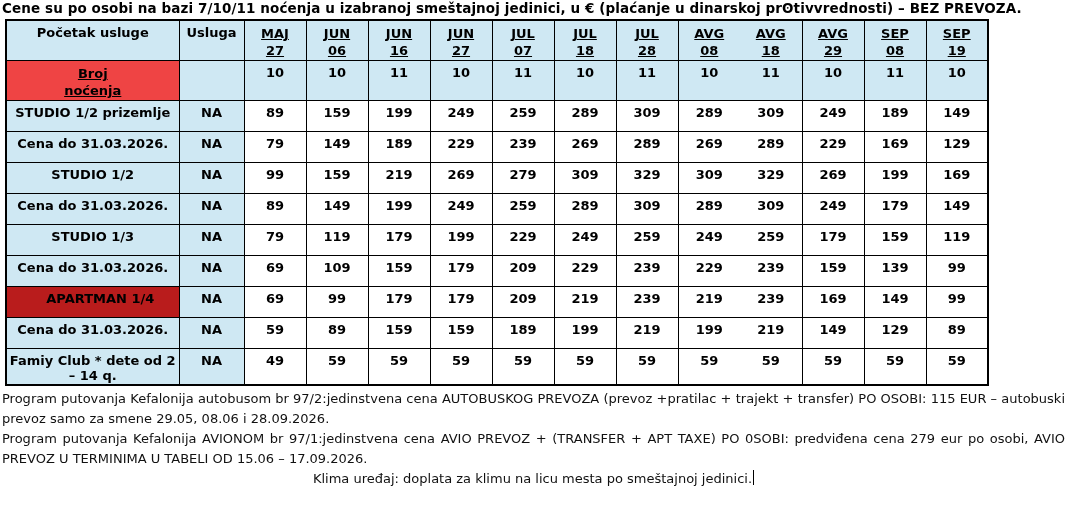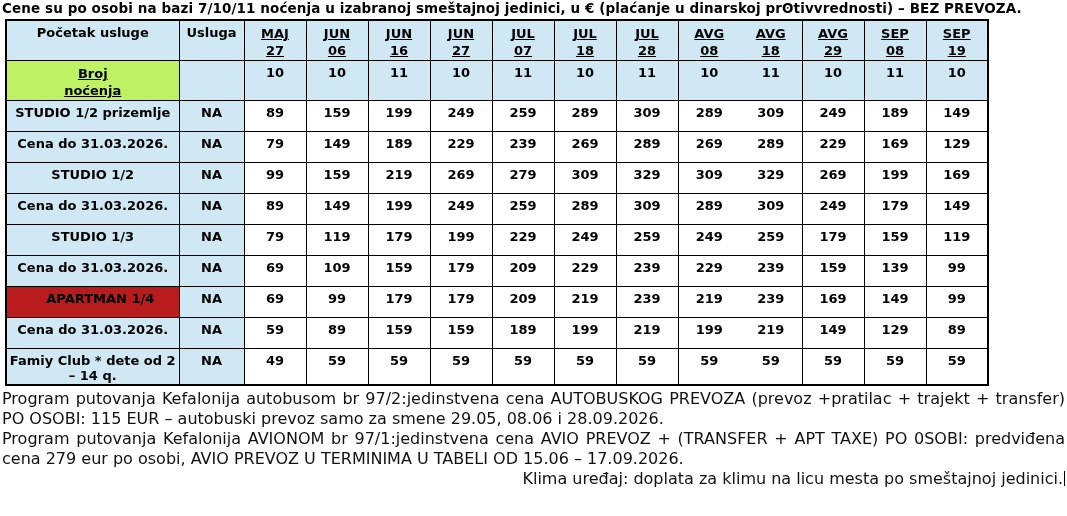--- a/index.html
+++ b/index.html
@@ -9,22 +9,22 @@
   th,td{border:1px solid #000;font-weight:bold;font-size:13px;text-align:center;vertical-align:top;padding:4px 1px 1px 1px;font-family:"DejaVu Sans",sans-serif;}
   tr.hrow1{height:40px;}
   tr.hrow2{height:38px;}
   tr.drow{height:31px;}
   .blue{background:#cfe8f3;}
   .white{background:#ffffff;}
   .no-r{border-right-style:none;}
   .no-l{border-left-style:none;}
   .mline{line-height:17px;text-decoration:underline;}
   .footer{margin-top:3px;padding:0 2px;}
-  .footer p{margin:0;font-size:16px;line-height:20px;text-align:justify;color:#111;}
-  .footer p.last{text-align:right;}
+  .footer p{margin:0;font-size:13px;line-height:20px;text-align:justify;color:#111;}
+  .footer p.last{text-align:center;}
   .caret{display:inline-block;width:1px;height:15px;background:#000;vertical-align:-2px;margin-left:1px;}
 </style>
 </head>
 <body>
 
 <div class="page">
   <div class="title">Cene su po osobi na bazi 7/10/11 noćenja u izabranoj smeštajnoj jedinici, u € (plaćanje u dinarskoj prʘtivvrednosti) – BEZ PREVOZA.</div>
 
   <table id="price-table">
     <colgroup id="cols">
@@ -90,21 +90,21 @@
           <th class="blue" style="background: rgb(207, 232, 243);">
             <div class="mline">SEP</div>
             <div class="mline">08</div>
           </th>
           <th class="blue" style="background: rgb(207, 232, 243);">
             <div class="mline">SEP</div>
             <div class="mline">19</div>
           </th>
         </tr>
         <tr class="hrow2">
-          <td class="blue" style="background: #bef264;">
+          <td class="blue" style="background: #ef4444;">
             <div class="mline">Broj</div>
             <div class="mline">noćenja</div>
           </td>
           <td class="blue" style="background: rgb(207, 232, 243);"></td>
           <td class="blue" style="background: rgb(207, 232, 243);">10</td>
           <td class="blue" style="background: rgb(207, 232, 243);">10</td>
           <td class="blue" style="background: rgb(207, 232, 243);">11</td>
           <td class="blue" style="background: rgb(207, 232, 243);">10</td>
           <td class="blue" style="background: rgb(207, 232, 243);">11</td>
           <td class="blue" style="background: rgb(207, 232, 243);">10</td>

